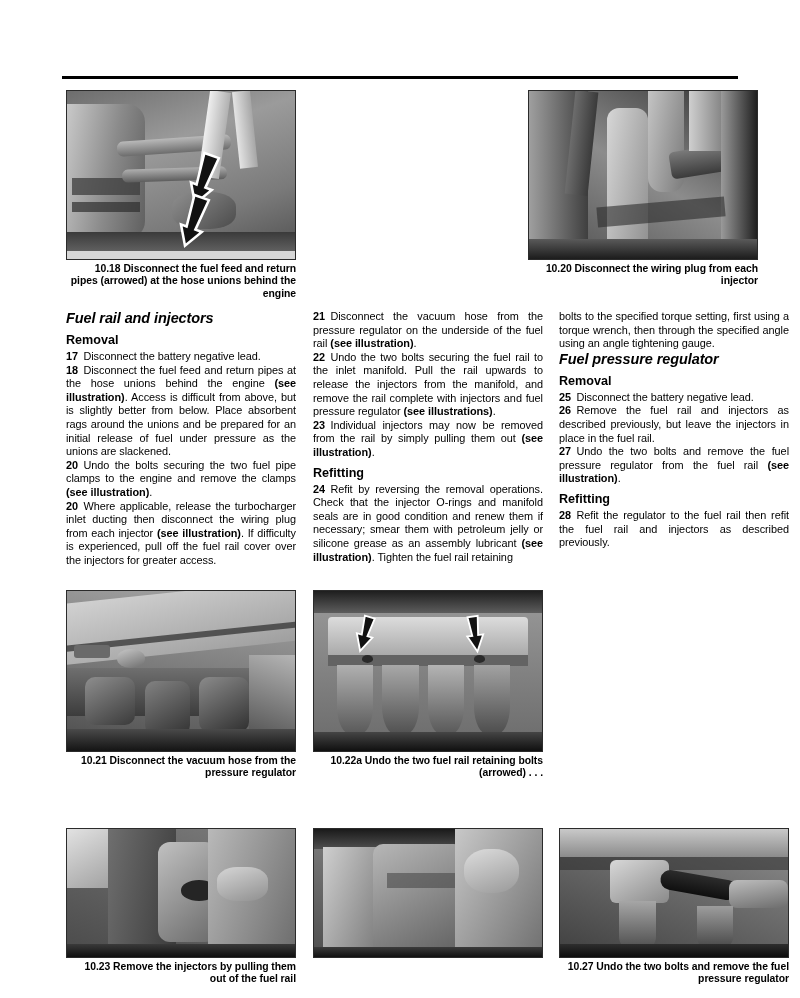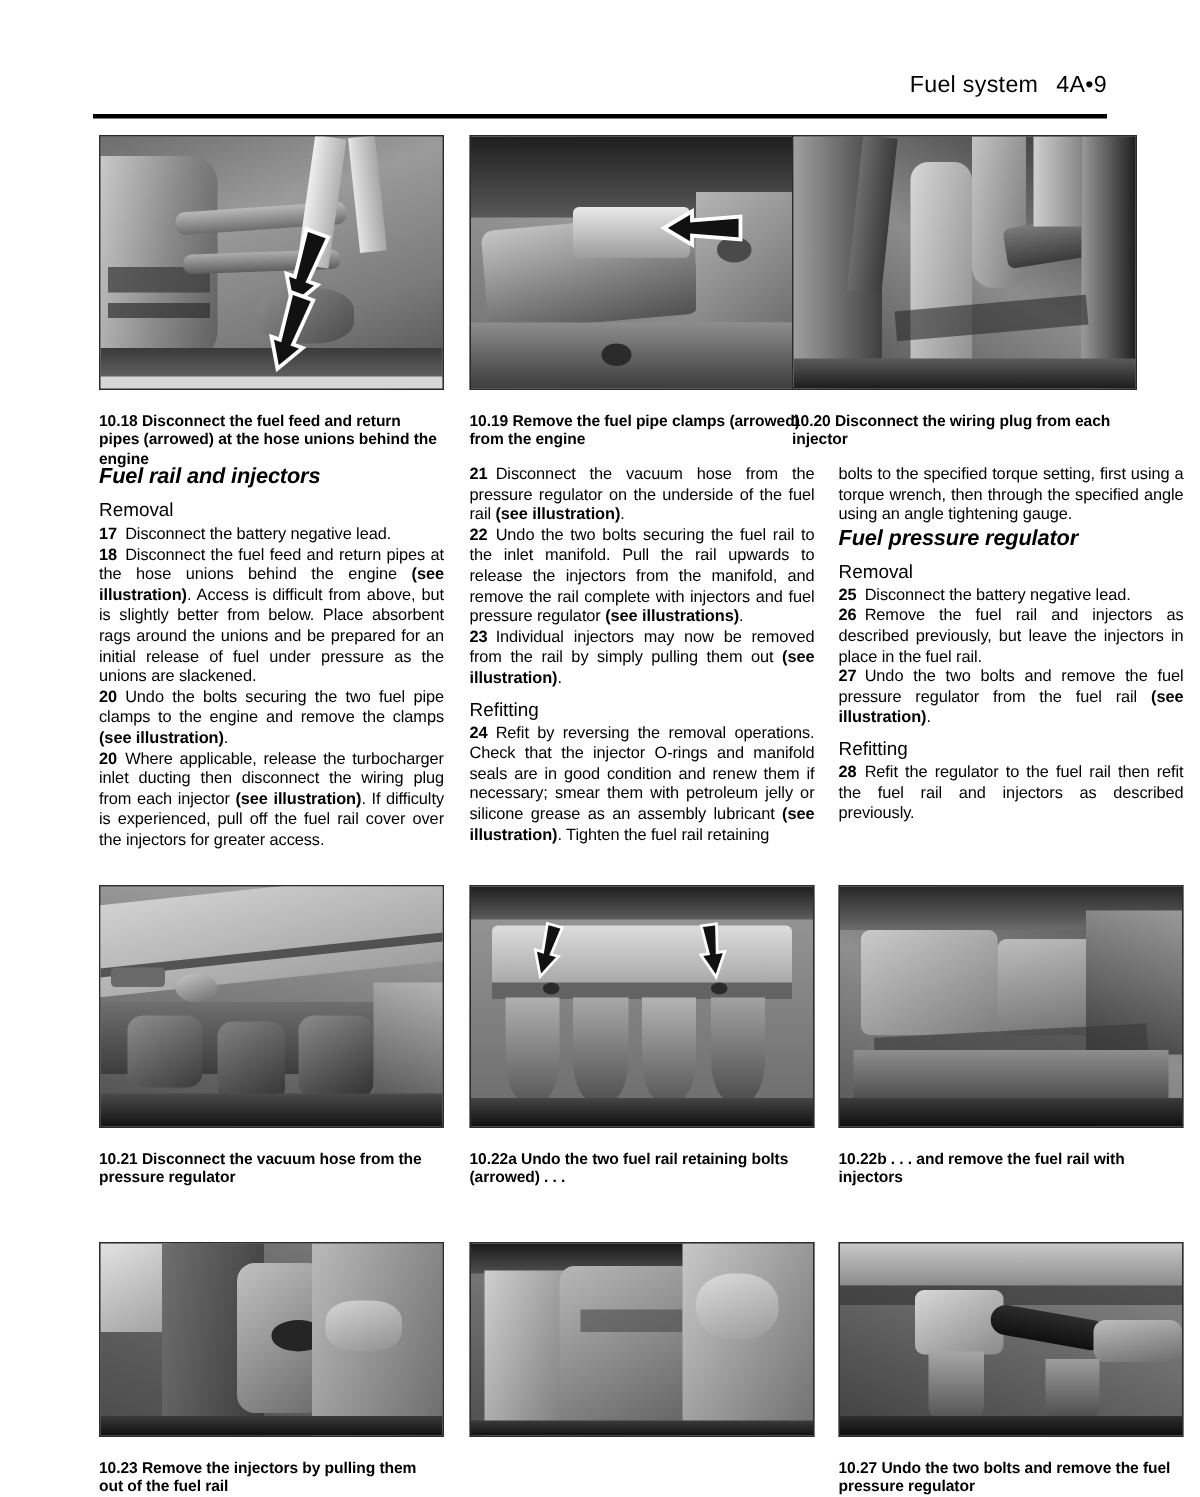--- a/index.html
+++ b/index.html
@@ -57,41 +57,41 @@
     box-sizing: border-box;
     position: relative;
     overflow: hidden;
     background: #8d8d8d;
   }
   .photo.h170 { height: 170px; }
   .photo.h162 { height: 162px; }
   .photo.h130 { height: 130px; }
 
   .caption {
-    margin-top: 16px;
+    margin-top: 3px;
     font-size: 10.4px;
     font-weight: bold;
     line-height: 12.4px;
-    text-align: left;
+    text-align: right;
     letter-spacing: -0.05px;
   }
 
   
   .body-col { position: absolute; width: 230px; }
 
   h2.sec-head {
     font-size: 14.5px;
     font-style: italic;
     font-weight: bold;
     margin: 0 0 7px 0;
     letter-spacing: -0.1px;
   }
   h3.sub-head {
     font-size: 12.6px;
-    font-weight: normal;
+    font-weight: bold;
     margin: 6px 0 3px 0;
   }
   p.para {
     font-size: 10.9px;
     line-height: 13.6px;
     margin: 0 0 0 0;
     text-align: justify;
     letter-spacing: -0.05px;
   }
   p.para .num { font-weight: bold; }
@@ -101,23 +101,20 @@
   .scene { position: absolute; inset: 0; }
   .sh { position: absolute; }
 
   .arrow-svg { position: absolute; }
 </style>
 </head>
 <body>
 
 <div class="page">
 
-  <div class="page-header">
-    <span class="hdr-title">Fuel system</span><span class="hdr-ref">4A•9</span>
-  </div>
   <div class="header-rule"></div>
 
   <div class="figure" id="figwrap-1" style="left:66px; top:90px;">
     <div class="photo h170">
       <div class="scene">
         <div class="sh" style="left:0;top:0;width:100%;height:100%;background:linear-gradient(160deg,#6d6d6d 0%,#9b9b9b 35%,#7a7a7a 70%,#4e4e4e 100%);"></div>
         <div class="sh" style="left:0;top:8%;width:34%;height:80%;border-radius:0 18px 18px 0;background:linear-gradient(100deg,#c9c9c9,#8a8a8a 55%,#5f5f5f);"></div>
         <div class="sh" style="left:2%;top:52%;width:30%;height:10%;background:#3e3e3e;opacity:.75;"></div>
         <div class="sh" style="left:2%;top:66%;width:30%;height:6%;background:#2e2e2e;opacity:.7;"></div>
         <div class="sh" style="left:22%;top:28%;width:50%;height:9%;border-radius:6px;background:linear-gradient(180deg,#b9b9b9,#6c6c6c);transform:rotate(-4deg);"></div>
@@ -131,38 +128,20 @@
           <path d="M20 4 L33 26 L26 26 L30 64 L12 64 L15 26 L7 26 Z" fill="#111" stroke="#fff" stroke-width="3" transform="rotate(200 20 35)"></path>
         </svg>
         <svg class="arrow-svg" viewBox="0 0 40 70" width="34" height="60" style="left:110px;top:100px;">
           <path d="M20 4 L33 26 L26 26 L30 64 L12 64 L15 26 L7 26 Z" fill="#111" stroke="#fff" stroke-width="3" transform="rotate(200 20 35)"></path>
         </svg>
       </div>
     </div>
     <div class="caption">10.18 Disconnect the fuel feed and return pipes (arrowed) at the hose unions behind the engine</div>
   </div>
 
-  <div class="figure" style="left:313px; top:90px;">
-    <div class="photo h170">
-      <div class="scene">
-        <div class="sh" style="left:0;top:0;width:100%;height:100%;background:linear-gradient(200deg,#5a5a5a,#979797 45%,#6b6b6b);"></div>
-        <div class="sh" style="left:0;top:0;width:100%;height:32%;background:linear-gradient(180deg,#1f1f1f,#585858);"></div>
-        <div class="sh" style="left:4%;top:34%;width:62%;height:40%;border-radius:8px;background:linear-gradient(170deg,#c6c6c6,#7d7d7d 60%,#4f4f4f);transform:rotate(-5deg);"></div>
-        <div class="sh" style="left:30%;top:28%;width:34%;height:20%;border-radius:4px;background:linear-gradient(180deg,#e9e9e9,#9c9c9c);"></div>
-        <div class="sh" style="left:66%;top:22%;width:34%;height:52%;background:linear-gradient(140deg,#b4b4b4,#6a6a6a);"></div>
-        <div class="sh" style="left:72%;top:40%;width:10%;height:10%;border-radius:50%;background:#4a4a4a;"></div>
-        <div class="sh" style="left:0;top:74%;width:100%;height:26%;background:linear-gradient(180deg,#8d8d8d,#3d3d3d);"></div>
-        <div class="sh" style="left:38%;top:82%;width:9%;height:9%;border-radius:50%;background:#2b2b2b;"></div>
-        <svg class="arrow-svg" viewBox="0 0 70 40" width="62" height="34" style="left:124px;top:44px;">
-          <path d="M4 20 L26 7 L26 14 L64 11 L64 29 L26 26 L26 33 Z" fill="#111" stroke="#fff" stroke-width="3"></path>
-        </svg>
-      </div>
-    </div>
-    <div class="caption">10.19 Remove the fuel pipe clamps (arrowed) from the engine</div>
-  </div>
 
   <div class="figure" style="left:528px; top:90px;">
     <div class="photo h170">
       <div class="scene">
         <div class="sh" style="left:0;top:0;width:100%;height:100%;background:linear-gradient(210deg,#2e2e2e,#8c8c8c 50%,#4a4a4a);"></div>
         <div class="sh" style="left:0;top:0;width:26%;height:100%;background:linear-gradient(90deg,#9f9f9f,#3f3f3f);"></div>
         <div class="sh" style="left:18%;top:0;width:10%;height:62%;background:linear-gradient(90deg,#6d6d6d,#3a3a3a);transform:rotate(6deg);"></div>
         <div class="sh" style="left:34%;top:10%;width:18%;height:88%;border-radius:12px;background:linear-gradient(100deg,#d7d7d7,#8f8f8f);"></div>
         <div class="sh" style="left:52%;top:0;width:16%;height:60%;border-radius:0 0 14px 14px;background:linear-gradient(100deg,#c4c4c4,#7b7b7b);"></div>
         <div class="sh" style="left:62%;top:34%;width:26%;height:16%;border-radius:5px;background:linear-gradient(180deg,#7a7a7a,#3b3b3b);transform:rotate(-9deg);"></div>
@@ -250,35 +229,20 @@
           <path d="M15 52 L26 30 L19 30 L22 4 L8 4 L11 30 L4 30 Z" fill="#111" stroke="#fff" stroke-width="2.5" transform="rotate(16 15 28)"></path>
         </svg>
         <svg class="arrow-svg" viewBox="0 0 30 56" width="22" height="42" style="left:150px;top:22px;">
           <path d="M15 52 L26 30 L19 30 L22 4 L8 4 L11 30 L4 30 Z" fill="#111" stroke="#fff" stroke-width="2.5" transform="rotate(-8 15 28)"></path>
         </svg>
       </div>
     </div>
     <div class="caption">10.22a Undo the two fuel rail retaining bolts (arrowed) . . .</div>
   </div>
 
-  <div class="figure" style="left:559px; top:590px;">
-    <div class="photo h162">
-      <div class="scene">
-        <div class="sh" style="left:0;top:0;width:100%;height:100%;background:linear-gradient(200deg,#434343,#8f8f8f 50%,#545454);"></div>
-        <div class="sh" style="left:0;top:0;width:100%;height:18%;background:linear-gradient(180deg,#262626,#6b6b6b);"></div>
-        <div class="sh" style="left:6%;top:18%;width:40%;height:44%;border-radius:6px;background:linear-gradient(150deg,#cacaca,#7e7e7e);"></div>
-        <div class="sh" style="left:46%;top:22%;width:34%;height:40%;border-radius:6px;background:linear-gradient(170deg,#bdbdbd,#6f6f6f);"></div>
-        <div class="sh" style="left:72%;top:10%;width:28%;height:60%;background:linear-gradient(200deg,#9a9a9a,#3c3c3c);"></div>
-        <div class="sh" style="left:10%;top:60%;width:80%;height:12%;background:#3a3a3a;opacity:.65;transform:rotate(-3deg);"></div>
-        <div class="sh" style="left:4%;top:68%;width:92%;height:22%;background:linear-gradient(180deg,#8e8e8e,#4a4a4a);"></div>
-        <div class="sh" style="left:0;top:88%;width:100%;height:12%;background:linear-gradient(180deg,#3c3c3c,#0f0f0f);"></div>
-      </div>
-    </div>
-    <div class="caption">10.22b . . . and remove the fuel rail with injectors</div>
-  </div>
 
   <div class="figure" style="left:66px; top:828px;">
     <div class="photo h130">
       <div class="scene">
         <div class="sh" style="left:0;top:0;width:100%;height:100%;background:linear-gradient(200deg,#7d7d7d,#4a4a4a);"></div>
         <div class="sh" style="left:0;top:0;width:20%;height:46%;background:linear-gradient(150deg,#e2e2e2,#a0a0a0);"></div>
         <div class="sh" style="left:18%;top:0;width:30%;height:100%;background:linear-gradient(100deg,#6f6f6f,#3a3a3a);"></div>
         <div class="sh" style="left:40%;top:10%;width:26%;height:78%;border-radius:12px;background:linear-gradient(140deg,#c1c1c1,#6a6a6a);"></div>
         <div class="sh" style="left:50%;top:40%;width:16%;height:16%;border-radius:50%;background:#252525;"></div>
         <div class="sh" style="left:62%;top:0;width:38%;height:100%;background:linear-gradient(110deg,#b9b9b9,#6c6c6c);"></div>

